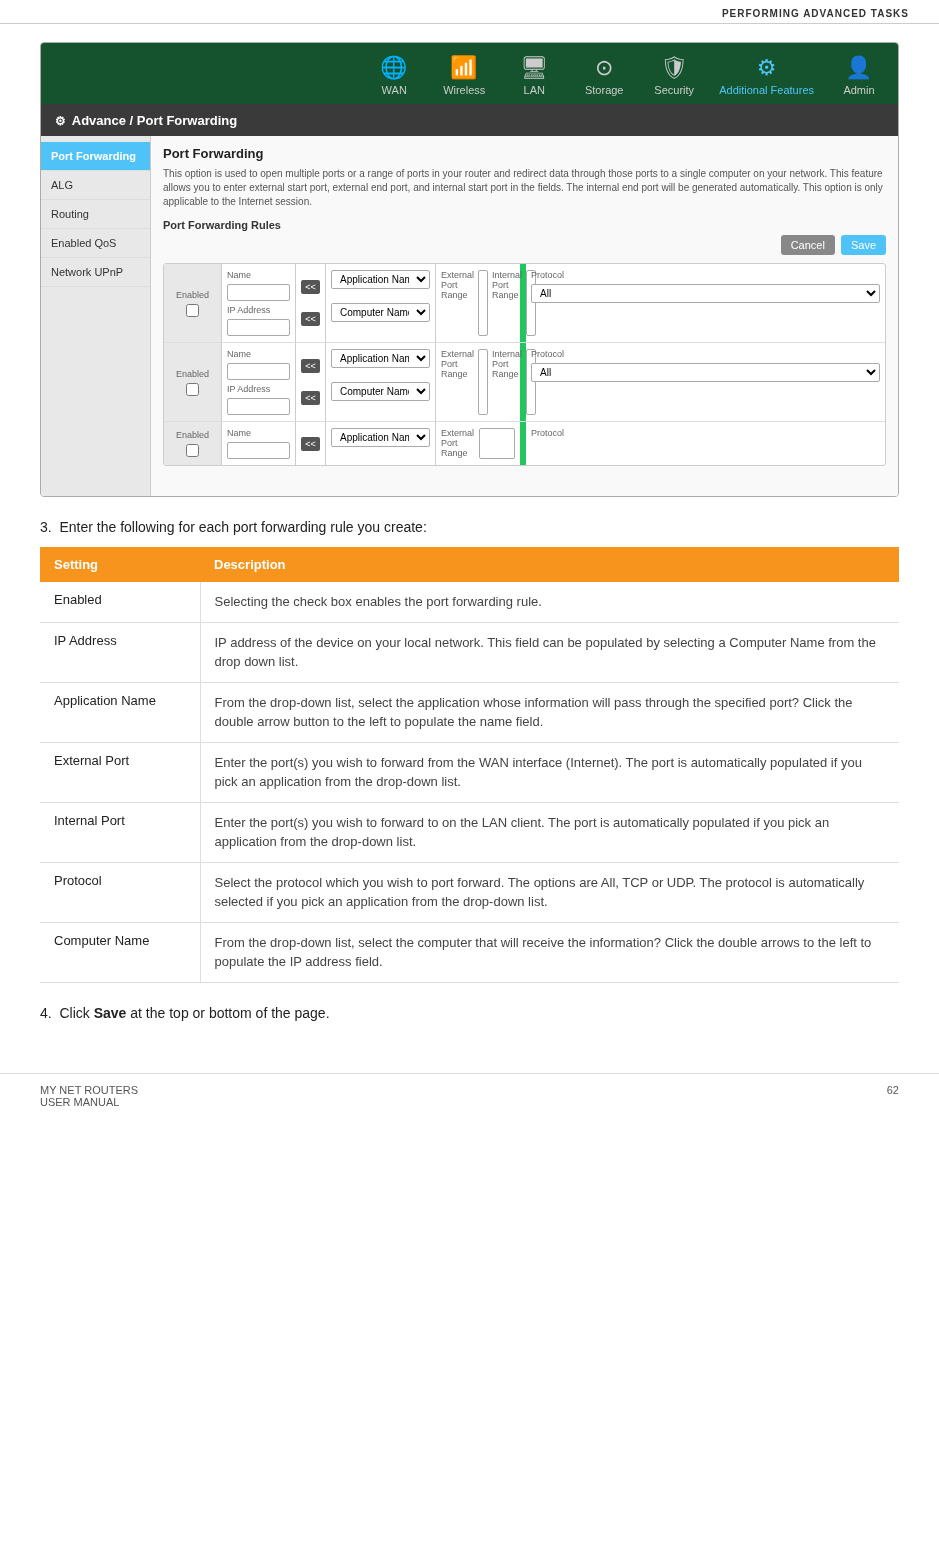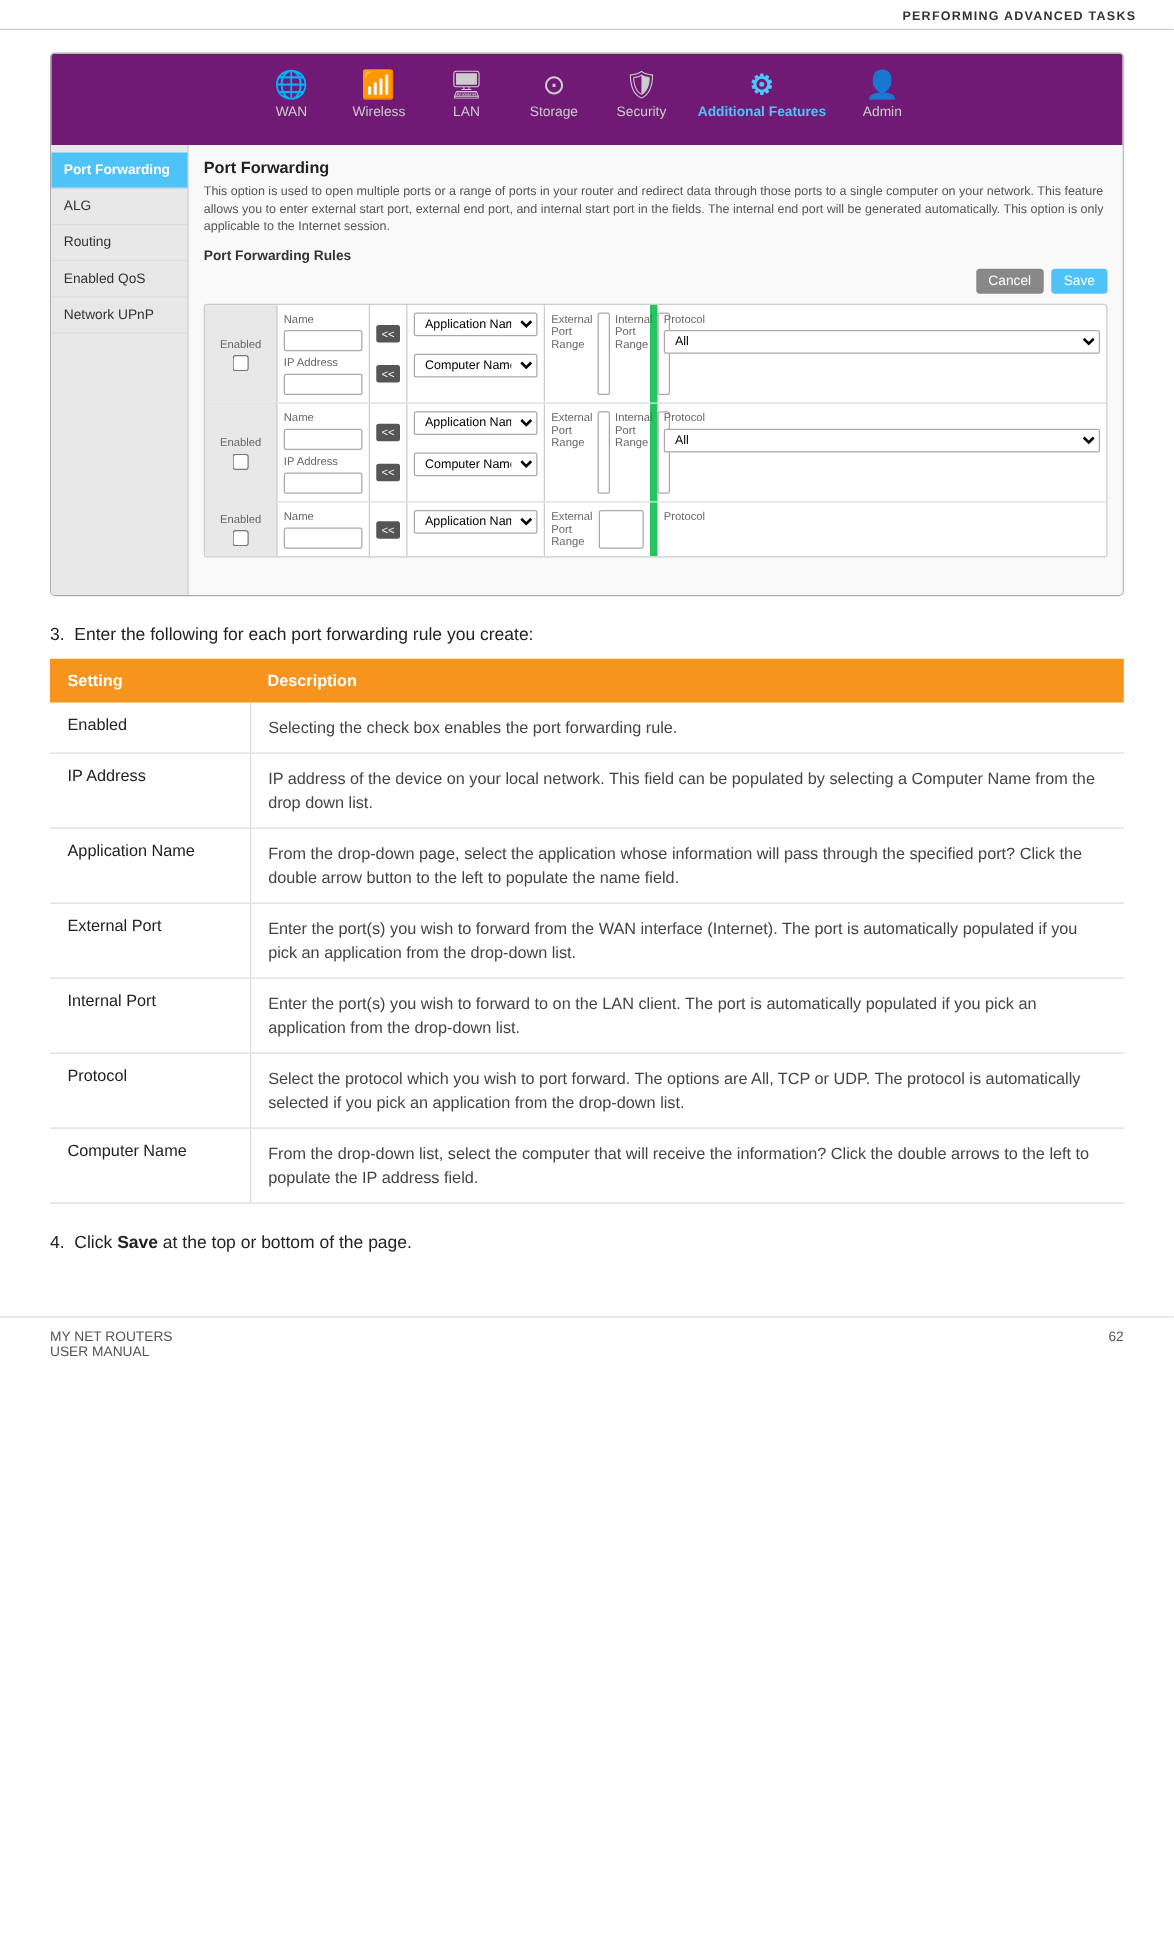--- a/index.html
+++ b/index.html
@@ -39,25 +39,25 @@
     
     .router-ui-box {
       border: 1px solid #aaa;
       border-radius: 4px;
       overflow: hidden;
       margin-bottom: 22px;
     }
 
     
     .router-nav {
-      background: #701a75;
+      background: #14532d;
       display: flex;
       align-items: center;
-      justify-content: center;
-      padding: 8px 4px 16px 4px;
+      justify-content: flex-end;
+      padding: 8px 4px 4px 4px;
     }
 
     .nav-item {
       display: flex;
       flex-direction: column;
       align-items: center;
       color: #ccc;
       font-size: 11px;
       cursor: pointer;
       padding: 4px 10px;
@@ -66,21 +66,21 @@
     }
 
     .nav-item .nav-icon {
       font-size: 22px;
       margin-bottom: 3px;
     }
 
     .nav-item.active-highlight {
       background: none;
       color: #4fc3f7;
-      font-weight: bold;
+      font-weight: normal;
     }
 
     
     .breadcrumb-bar {
       background: #3a3a3a;
       color: #fff;
       padding: 8px 14px;
       font-size: 13px;
       font-weight: bold;
       display: flex;
@@ -404,20 +404,24 @@
       <div class="nav-item active-highlight">
         <span class="nav-icon icon-additional"></span>
         <span>Additional Features</span>
       </div>
       <div class="nav-item">
         <span class="nav-icon icon-admin"></span>
         <span>Admin</span>
       </div>
     </div>
 
+    <div class="breadcrumb-bar">
+      <span class="breadcrumb-icon icon-gear-small"></span>
+      <span>Advance / Port Forwarding</span>
+    </div>
 
     <div class="router-main">
 
       <div class="router-sidebar">
         <div class="sidebar-item active">Port Forwarding</div>
         <div class="sidebar-item">ALG</div>
         <div class="sidebar-item">Routing</div>
         <div class="sidebar-item">Enabled QoS</div>
         <div class="sidebar-item">Network UPnP</div>
       </div>
@@ -564,21 +568,21 @@
     <tr>
           <td>Enabled</td>
           <td>Selecting the check box enables the port forwarding rule.</td>
         </tr>
         <tr>
           <td>IP Address</td>
           <td>IP address of the device on your local network. This field can be populated by selecting a Computer Name from the drop down list.</td>
         </tr>
         <tr>
           <td>Application Name</td>
-          <td>From the drop-down page, select the application whose information will pass through the specified port? Click the double arrow button to the left to populate the name field.</td>
+          <td>From the drop-down list, select the application whose information will pass through the specified port? Click the double arrow button to the left to populate the name field.</td>
         </tr>
         <tr>
           <td>External Port</td>
           <td>Enter the port(s) you wish to forward from the WAN interface (Internet). The port is automatically populated if you pick an application from the drop-down list.</td>
         </tr>
         <tr>
           <td>Internal Port</td>
           <td>Enter the port(s) you wish to forward to on the LAN client. The port is automatically populated if you pick an application from the drop-down list.</td>
         </tr>
         <tr>

